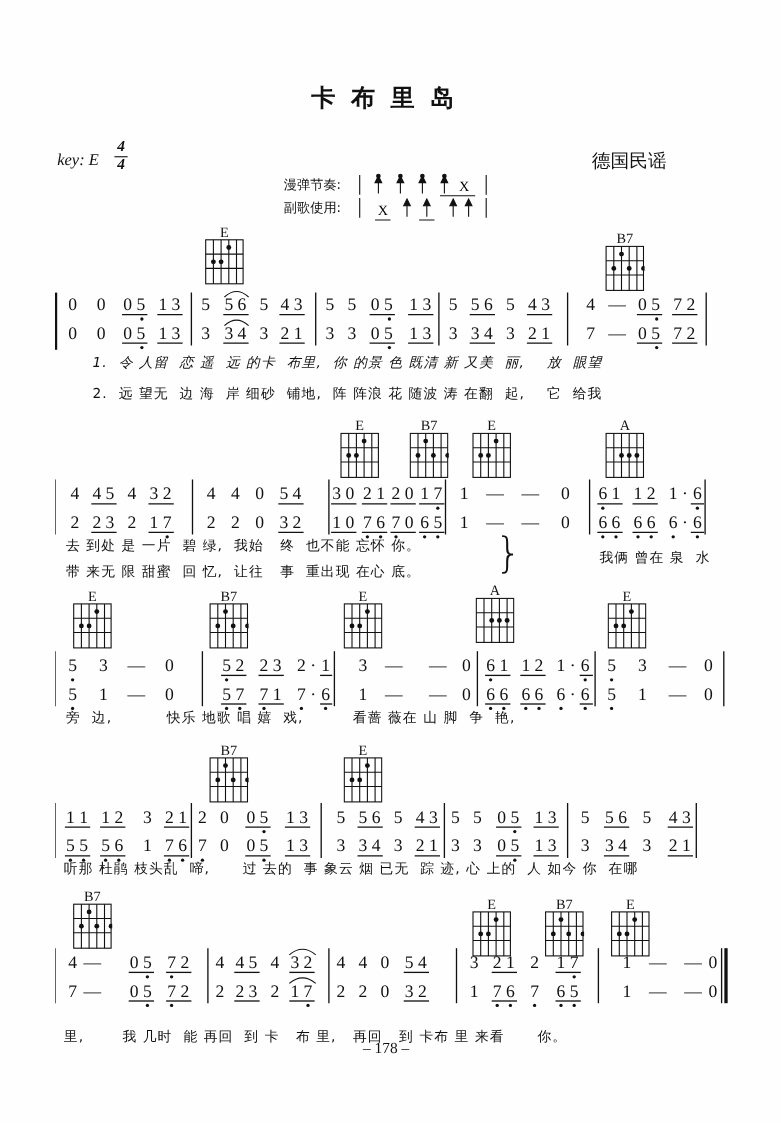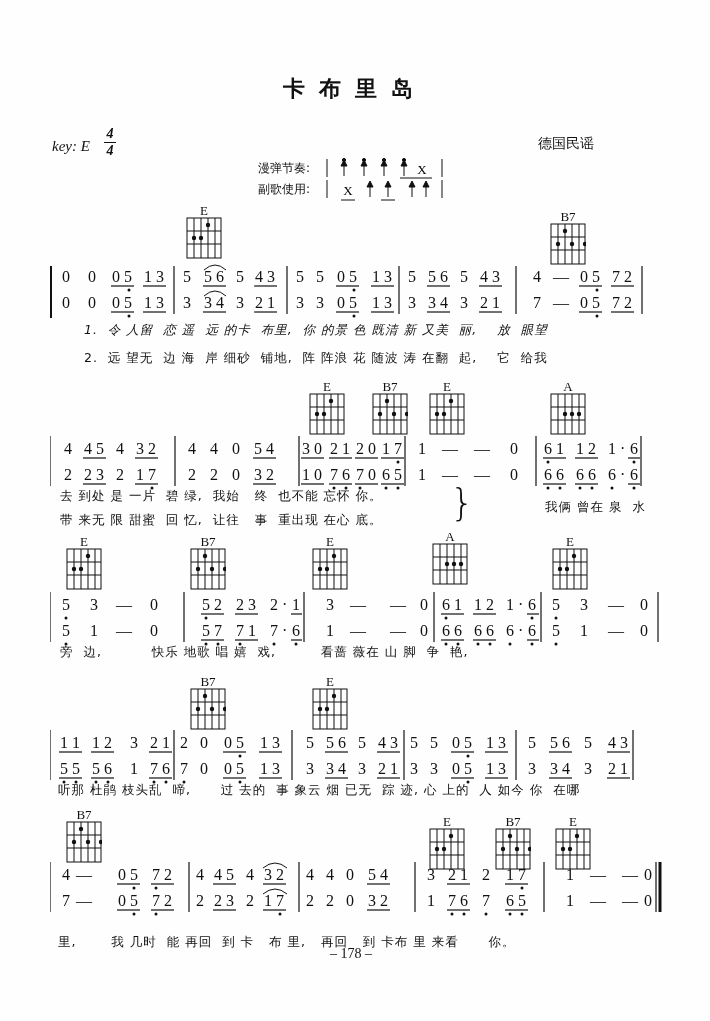--- a/index.html
+++ b/index.html
@@ -2,21 +2,21 @@
 <html><head>
 <meta charset="utf-8">
 <style>
   * { margin:0; padding:0; box-sizing:border-box; }
   body { width:710px; height:1021px; background:#fefefe; font-family:"Liberation Serif","DejaVu Serif",serif; color:#111; position:relative; overflow:hidden; }
   .abs { position:absolute; }
   .title { left:0; width:710px; top:74px; text-align:center; font-size:22px; letter-spacing:14px; font-family:"DejaVu Sans",sans-serif; font-weight:bold; }
   .key { left:52px; top:138px; font-size:15px; font-style:italic; }
   .frac { left:104px; top:126px; font-size:14px; font-style:italic; font-weight:bold; text-align:center; width:12px; line-height:16px; }
   .frac .bar { border-top:1px solid #111; width:12px; }
-  .origin { left:538px; top:135px; font-size:14px; font-family:"DejaVu Sans",sans-serif; }
+  .origin { left:538px; top:135px; font-size:17px; font-family:"DejaVu Sans",sans-serif; }
   .rhythm-label { font-size:12px; font-family:"DejaVu Sans",sans-serif; }
   .rhythm-row { font-size:13px; }
   .bl { position:absolute; width:1.5px; background:#111; }
   .lyr { position:absolute; font-size:12.5px; font-family:"DejaVu Sans",sans-serif; white-space:pre; letter-spacing:1px; }
   .chord { position:absolute; width:36px; }
   .chord .nm { text-align:center; font-size:13px; line-height:13px; }
   .chord svg { display:block; }
   .pageno { left:0; width:702px; top:946px; text-align:center; font-size:14px; }
 </style>
 </head>

